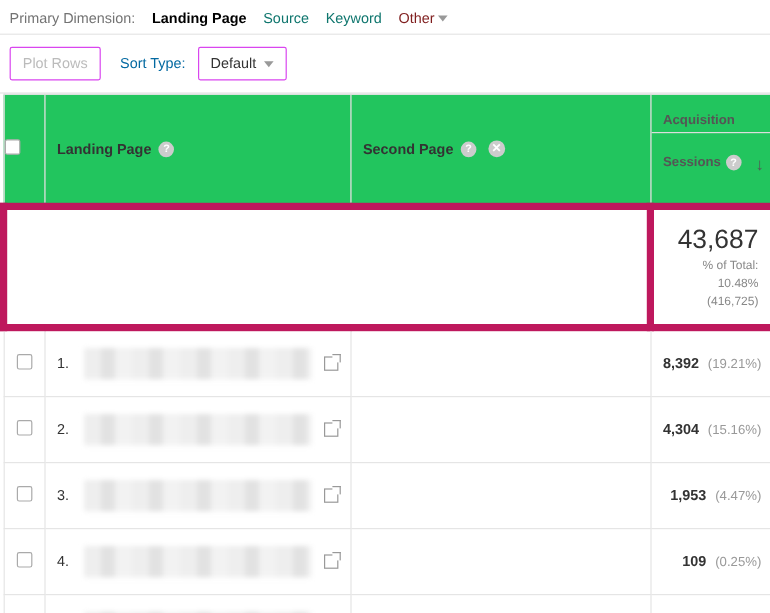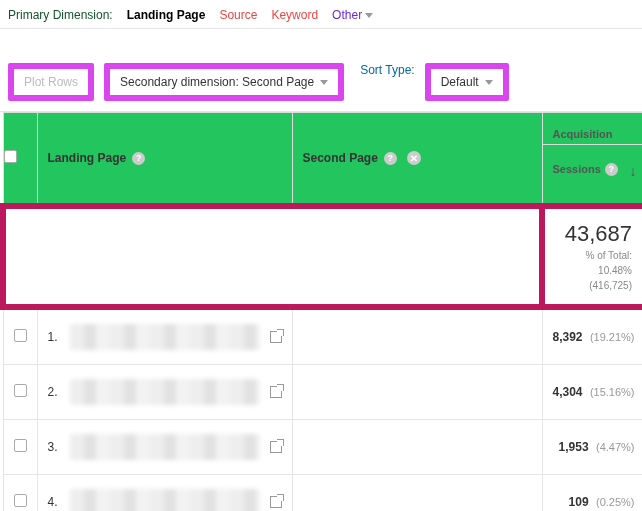--- a/index.html
+++ b/index.html
@@ -11,49 +11,48 @@
     background: #fff;
     width: 642px;
   }
   .top-row {
     display: flex;
     align-items: center;
     padding: 8px 8px 6px 8px;
     border-bottom: 1px solid #e5e5e5;
     gap: 14px;
   }
-  .top-row .label { color: #14532d; }
+  .top-row .label { color: #737373; }
   .top-row .dim { font-weight: bold; color: #000; }
-  .top-row .link { color: #ef4444; cursor: pointer; }
-  .top-row .other { color: #6d28d9; display: inline-flex; align-items: center; gap: 3px; }
+  .top-row .link { color: #0f766e; cursor: pointer; }
+  .top-row .other { color: #7f1d1d; display: inline-flex; align-items: center; gap: 3px; }
   .caret-down {
     width: 0; height: 0;
     border-left: 4px solid transparent;
     border-right: 4px solid transparent;
     border-top: 5px solid #999;
     display: inline-block;
   }
   .toolbar {
     display: flex;
     align-items: center;
     padding: 10px 8px;
     gap: 10px;
     border-bottom: 1px solid #e5e5e5;
   }
   .btn {
-    border: 6px solid #d946ef;
+    border: 1px solid #d946ef;
     border-radius: 2px;
     background: #fff;
     padding: 6px 10px;
     font-size: 12px;
     display: inline-flex;
     align-items: center;
     gap: 6px;
     cursor: pointer;
-    margin-top: 24px;
   }
   .btn.disabled { color: #bbb; cursor: default; }
   .sort-label { color: #0369a1; margin-left: 6px; }
   .table { width: 100%; border-collapse: collapse; table-layout: fixed; }
   .head-row th {
     background: #22c55e;
     border: 1px solid #ddd;
     font-weight: normal;
     text-align: left;
     vertical-align: middle;
@@ -170,24 +169,20 @@
   <span class="link">Source</span>
   <span class="link">Keyword</span>
   <span class="other">
     <span>Other</span>
     <span class="caret-down"></span>
   </span>
 </div>
 
 <div class="toolbar">
   <span class="btn disabled">Plot Rows</span>
-  <span class="btn">
-    <span>Secondary dimension: Second Page</span>
-    <span class="caret-down"></span>
-  </span>
   <span class="sort-label">Sort Type:</span>
   <span class="btn">
     <span>Default</span>
     <span class="caret-down"></span>
   </span>
 </div>
 
 <table class="table">
   <colgroup>
     <col class="col-check">

